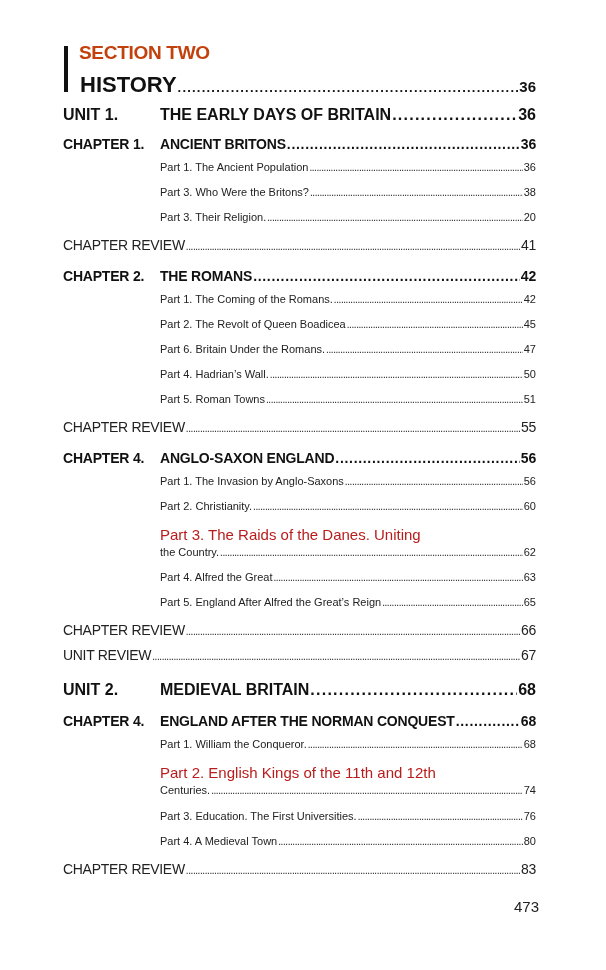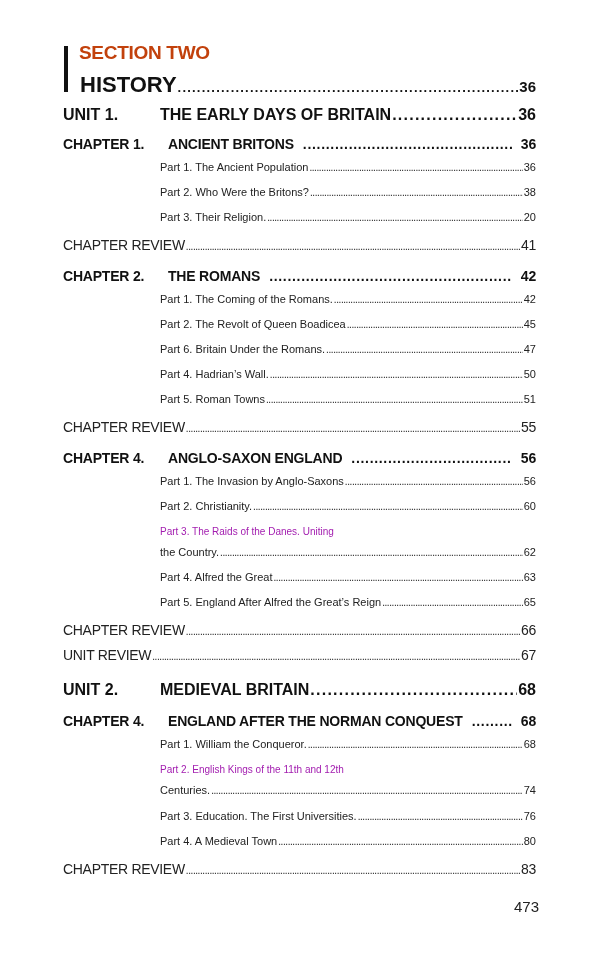--- a/index.html
+++ b/index.html
@@ -19,28 +19,28 @@
   .row .dots::after { content: ". . . . . . . . . . . . . . . . . . . . . . . . . . . . . . . . . . . . . . . . . . . . . . . . . . . . . . . . . . . . . . . . . . . . . . . . . . . . . . . . . . . . . . . . . . . . . . . . . . . . . . . . . . . . . . . . . . . . . . . . . . . . . . . . . . . . . . . . . . . . . . . . . . . . . . . . . . . . . . . . . . . . . . . . ";
          letter-spacing: -1.6px; }
   .row .page-num { flex: 0 0 auto; text-align: center; }
 
   .r-history { top: 72px; left: 80px; width: 456px; font-size: 22px; font-weight: bold; color: #111; }
   .r-history .dots::after { letter-spacing: -1.2px; font-size: 13px; }
   .r-history .page-num { font-size: 15px; }
 
   .r-unit { font-size: 16px; font-weight: bold; color: #111; }
   .r-unit .lead { width: 97px; }
-  .r-chapter { font-size: 14px; font-weight: bold; color: #111; letter-spacing: -0.2px; gap: 8px; }
+  .r-chapter { font-size: 14px; font-weight: bold; color: #111; letter-spacing: -0.2px; }
   .r-chapter .lead { width: 97px; }
   .r-part { left: 160px; width: 376px; font-size: 11px; color: #222; }
   .r-part .dots::after { font-size: 10px; }
   .r-review { font-size: 14px; color: #222; letter-spacing: -0.3px; }
   .r-review .dots::after { font-size: 10px; }
 
-  .wrap-first { position: absolute; left: 160px; font-size: 10px; color: #a21caf; white-space: nowrap; }
+  .wrap-first { position: absolute; left: 160px; font-size: 15px; color: #b91c1c; white-space: nowrap; }
 
   .folio { position: absolute; left: 514px; top: 898px; font-size: 15px; color: #222; }
 </style>
 </head>
 <body>
 
 <div class="page">
 
   <div class="section-bar"></div>
   <div class="section-label">SECTION TWO</div>
@@ -63,21 +63,21 @@
     <span class="title">ANCIENT BRITONS</span>
     <span class="dots"></span>
     <span class="page-num">36</span>
   </div>
   <div class="row r-part" style="top:161px">
     <span class="title">Part 1. The Ancient Population</span>
     <span class="dots"></span>
     <span class="page-num">36</span>
   </div>
   <div class="row r-part" style="top:186px">
-    <span class="title">Part 2. Who Were the Britons?</span>
+    <span class="title">Part 3. Who Were the Britons?</span>
     <span class="dots"></span>
     <span class="page-num">38</span>
   </div>
   <div class="row r-part" style="top:211px">
     <span class="title">Part 3. Their Religion.</span>
     <span class="dots"></span>
     <span class="page-num">20</span>
   </div>
   <div class="row r-review" style="top:237px">
     <span class="title">CHAPTER REVIEW</span>

